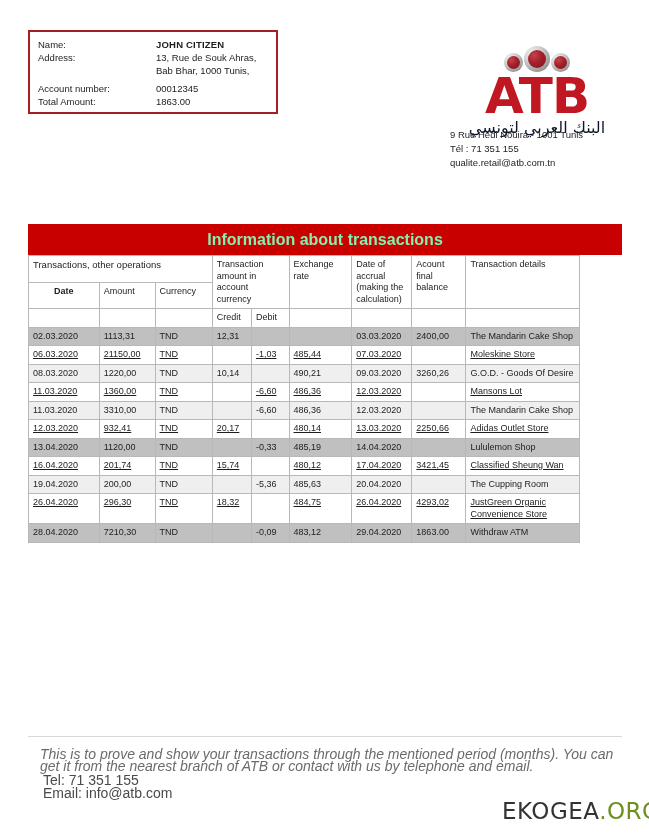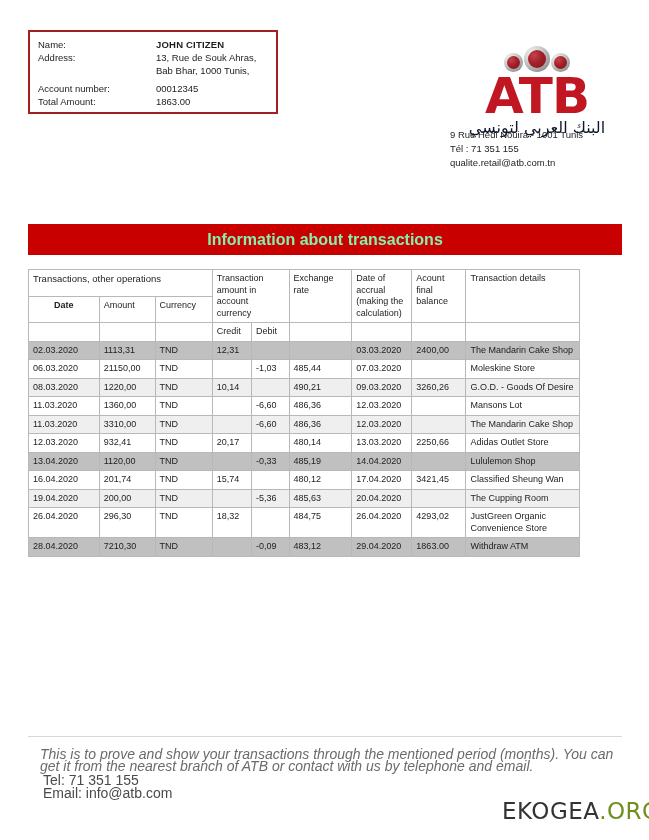--- a/index.html
+++ b/index.html
@@ -82,21 +82,21 @@
     width: 594px; height: 31px;
     background: #c80000;
     color: #86efac;
     font-size: 16px; font-weight: bold;
     display: flex; align-items: center; justify-content: center;
   }
 
   
   table.tx {
     position: absolute;
-    left: 28px; top: 269px;
+    left: 28px; top: 255px;
     width: 552px;
     border-collapse: collapse;
     font-size: 9px;
   }
   table.tx th, table.tx td {
     border: 1px solid #b8b8b8;
     padding: 3px 4px;
     vertical-align: top;
     text-align: left;
     font-weight: normal;
@@ -107,21 +107,21 @@
   th.ctr { text-align: center; }
   th.sub { font-weight: normal; text-align: center; }
   th.sub.dateh { font-weight: bold; text-align: center; }
 
   td.date { font-weight: bold; white-space: nowrap; }
   td.num { text-align: right; }
   td.ctrl { text-align: left; }
 
   tr.shade-dark td { background: #c0c0c0; }
   tr.shade-light td { background: #efefef; }
-  tr.shade-none td { background: #ffffff; }
+  tr.shade-none td { background: #ffffff; text-decoration: underline; }
 
   
   col.c-date { width: 76px; }
   col.c-amount { width: 59px; }
   col.c-curr { width: 61px; }
   col.c-credit { width: 41px; }
   col.c-debit { width: 40px; }
   col.c-rate { width: 67px; }
   col.c-accr { width: 62px; }
   col.c-bal { width: 58px; }

